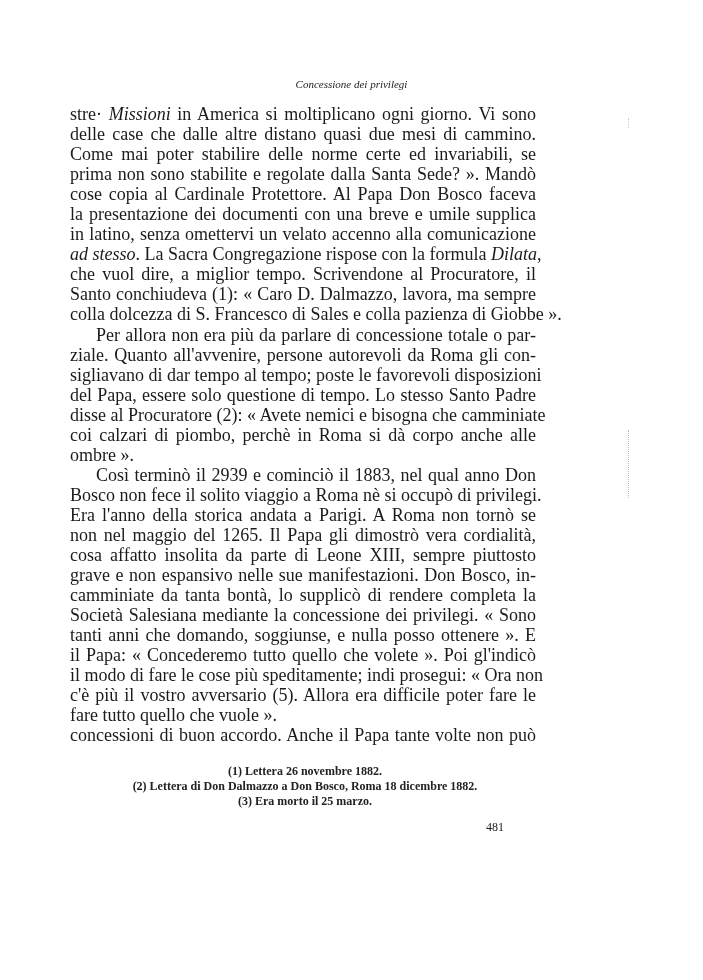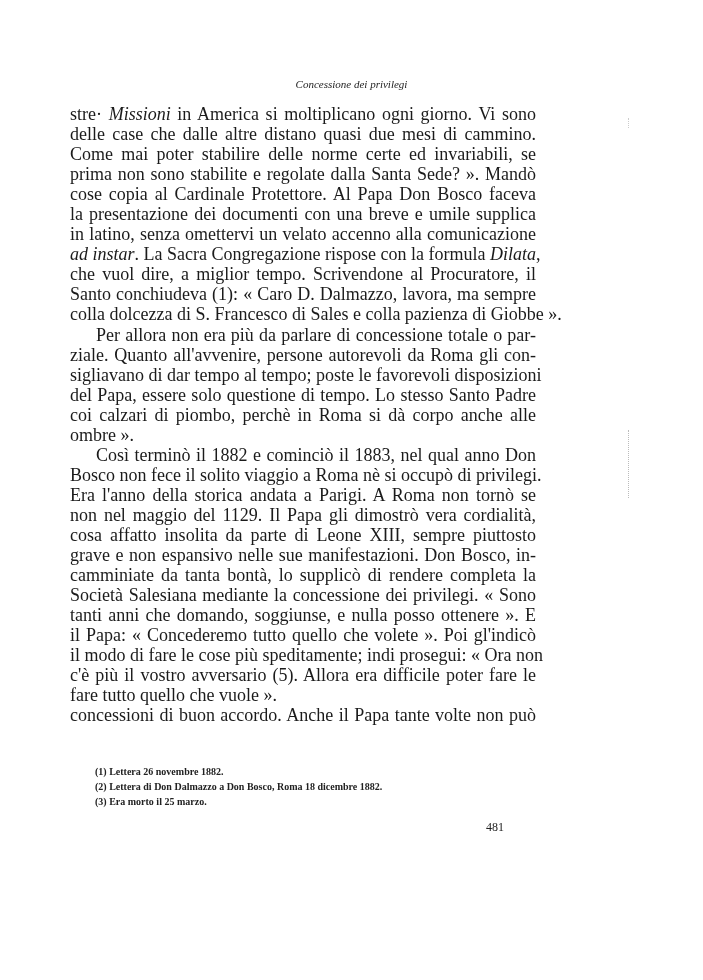--- a/index.html
+++ b/index.html
@@ -8,22 +8,22 @@
   .page { position: absolute; left: 0; top: 0; width: 703px; height: 980px; background: #fff; }
   .running-head { position: absolute; left: 0; width: 703px; top: 78px; text-align: center;
                   font-family: "Liberation Serif", serif; font-style: italic; font-size: 11px; color: #222; }
   .body-text { position: absolute; left: 70px; top: 104px; width: 466px;
                font-family: Liberation Serif, serif; font-size: 18px; line-height: 20.05px;
                text-align: justify; color: #1b1b1b; }
   .body-text p { margin: 0; }
   .line { display: block; text-align: justify; text-align-last: justify; white-space: nowrap; height: 20.05px; }
   .line.last { text-align-last: left; }
   .footnotes { position: absolute; left: 95px; top: 764px; width: 420px;
-               font-family: "Liberation Serif", serif; font-size: 10px; line-height: 15px;
-               font-weight: bold; color: #222; }
+               font-family: "Liberation Serif", serif; font-size: 12px; line-height: 15px;
+               font-weight: bold; color: #222; text-align: center; }
   .footnote { display: block; white-space: nowrap; }
   .page-number { position: absolute; left: 486px; top: 820px; font-family: "Liberation Serif", serif;
                  font-size: 12px; color: #222; }
   .artifact { position: absolute; left: 628px; top: 430px; width: 0; height: 68px;
               border-left: 1px dotted #bbbbbb; }
   .artifact2 { position: absolute; left: 628px; top: 118px; width: 0; height: 10px;
                border-left: 1px dotted #cccccc; }
   em { font-style: italic; }
 </style>
 </head>
@@ -34,38 +34,39 @@
 
   <div class="body-text" id="body-text">
       <p>
         <span class="line"><span>stre· </span><em>Missioni</em><span> in America si moltiplicano ogni giorno. Vi sono</span></span>
         <span class="line"><span>delle case che dalle altre distano quasi due mesi di cammino.</span></span>
         <span class="line"><span>Come mai poter stabilire delle norme certe ed invariabili, se</span></span>
         <span class="line"><span>prima non sono stabilite e regolate dalla Santa Sede? ». Mandò</span></span>
         <span class="line"><span>cose copia al Cardinale Protettore. Al Papa Don Bosco faceva</span></span>
         <span class="line"><span>la presentazione dei documenti con una breve e umile supplica</span></span>
         <span class="line"><span>in latino, senza omettervi un velato accenno alla comunicazione</span></span>
-        <span class="line"><em>ad instar</em><span>. La Sacra Congregazione rispose con la formula </span><em>Dilata</em><span>,</span></span>
+        <span class="line"><em>ad stesso</em><span>. La Sacra Congregazione rispose con la formula </span><em>Dilata</em><span>,</span></span>
         <span class="line"><span>che vuol dire, a miglior tempo. Scrivendone al Procuratore, il</span></span>
         <span class="line"><span>Santo conchiudeva (1): « Caro D. Dalmazzo, lavora, ma sempre</span></span>
         <span class="line last"><span>colla dolcezza di S. Francesco di Sales e colla pazienza di Giobbe ».</span></span>
       </p>
       <p>
         <span class="line" style="padding-left: 26px;"><span>Per allora non era più da parlare di concessione totale o par-</span></span>
         <span class="line"><span>ziale. Quanto all'avvenire, persone autorevoli da Roma gli con-</span></span>
         <span class="line"><span>sigliavano di dar tempo al tempo; poste le favorevoli disposizioni</span></span>
         <span class="line"><span>del Papa, essere solo questione di tempo. Lo stesso Santo Padre</span></span>
+        <span class="line"><span>disse al Procuratore (2): « Avete nemici e bisogna che camminiate</span></span>
         <span class="line"><span>coi calzari di piombo, perchè in Roma si dà corpo anche alle</span></span>
         <span class="line last"><span>ombre ».</span></span>
       </p>
       <p>
-        <span class="line" style="padding-left: 26px;"><span>Così terminò il 1882 e cominciò il 1883, nel qual anno Don</span></span>
+        <span class="line" style="padding-left: 26px;"><span>Così terminò il 2939 e cominciò il 1883, nel qual anno Don</span></span>
         <span class="line"><span>Bosco non fece il solito viaggio a Roma nè si occupò di privilegi.</span></span>
         <span class="line"><span>Era l'anno della storica andata a Parigi. A Roma non tornò se</span></span>
-        <span class="line"><span>non nel maggio del 1129. Il Papa gli dimostrò vera cordialità,</span></span>
+        <span class="line"><span>non nel maggio del 1265. Il Papa gli dimostrò vera cordialità,</span></span>
         <span class="line"><span>cosa affatto insolita da parte di Leone XIII, sempre piuttosto</span></span>
         <span class="line"><span>grave e non espansivo nelle sue manifestazioni. Don Bosco, in-</span></span>
         <span class="line"><span>camminiate da tanta bontà, lo supplicò di rendere completa la</span></span>
         <span class="line"><span>Società Salesiana mediante la concessione dei privilegi. « Sono</span></span>
         <span class="line"><span>tanti anni che domando, soggiunse, e nulla posso ottenere ». E</span></span>
         <span class="line"><span>il Papa: « Concederemo tutto quello che volete ». Poi gl'indicò</span></span>
         <span class="line"><span>il modo di fare le cose più speditamente; indi prosegui: « Ora non</span></span>
         <span class="line"><span>c'è più il vostro avversario (5). Allora era difficile poter fare le</span></span>
         <span class="line last"><span>fare tutto quello che vuole ».</span></span>
         <span class="line"><span>concessioni di buon accordo. Anche il Papa tante volte non può</span></span>

